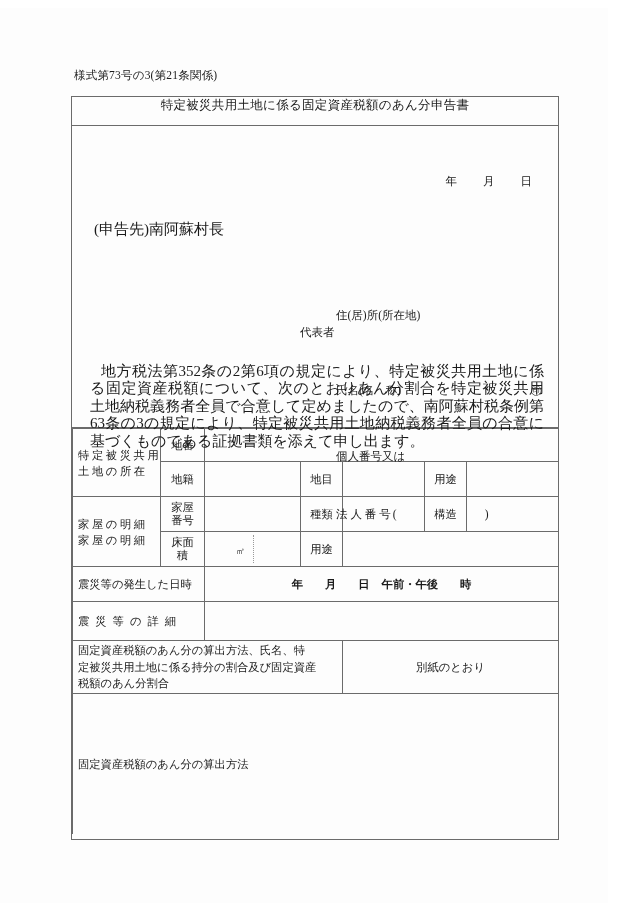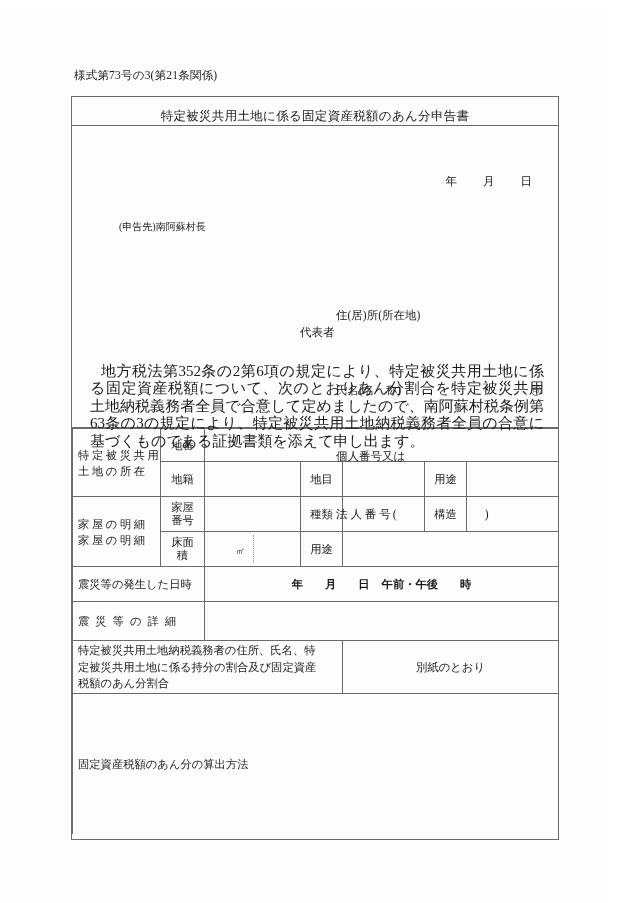--- a/index.html
+++ b/index.html
@@ -44,21 +44,21 @@
     border: 1px solid #6b6b6b;
     box-sizing: border-box;
     background: #fdfdfd;
   }
 
   
   .title-band {
     height: 28px;
     border-bottom: 1px solid #6b6b6b;
     display: flex;
-    align-items: flex-end;
+    align-items: flex-start;
     justify-content: center;
   }
   .title-text {
     font-size: 12.5px;
     letter-spacing: 0.3px;
     white-space: nowrap;
   }
 
   
   .upper {
@@ -73,23 +73,22 @@
     top: 48px;
     font-size: 11.5px;
     white-space: nowrap;
   }
   .date-line span.gap { display: inline-block; width: 26px; }
 
   .addressee {
     position: absolute;
     left: 22px;
     top: 94px;
-    font-size: 10px;
-    white-space: nowrap;
-    margin-left: 25px;
+    font-size: 15px;
+    white-space: nowrap;
   }
 
   .party-block {
     position: absolute;
     left: 228px;
     top: 140px;
     font-size: 11.5px;
     width: 250px;
   }
   .party-row {
@@ -293,21 +292,21 @@
           </td>
         </tr>
 
         <tr>
           <td class="rowlabel spread5" colspan="2" style="height:38px">震災等の詳細</td>
           <td class="cell-blank" colspan="5"></td>
         </tr>
 
         <tr>
           <td class="wrap-label" colspan="4" style="height:52px">
-            <div>特定被災共用土地納税義務者の住所、氏名、特</div>
+            <div>固定資産税額のあん分の算出方法、氏名、特</div>
             <div>定被災共用土地に係る持分の割合及び固定資産</div>
             <div>税額のあん分割合</div>
           </td>
           <td class="center-note" colspan="3">別紙のとおり</td>
         </tr>
 
         <tr>
           <td class="calc-block nobot" colspan="7" style="height:140px">
             <div>固定資産税額のあん分の算出方法</div>
           </td>

